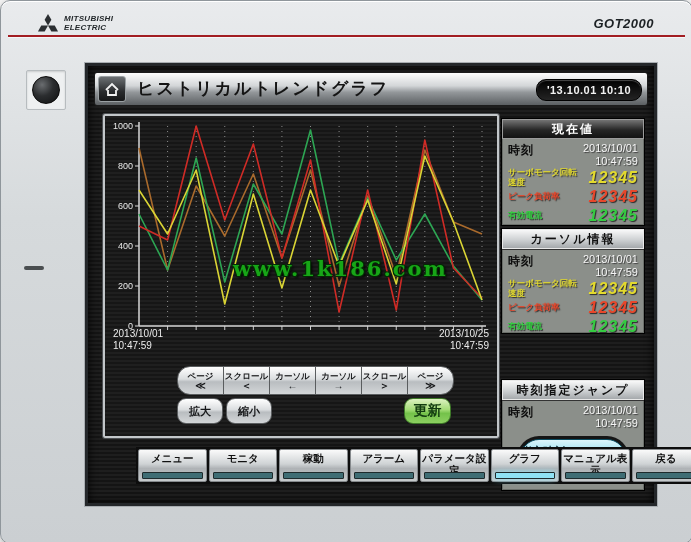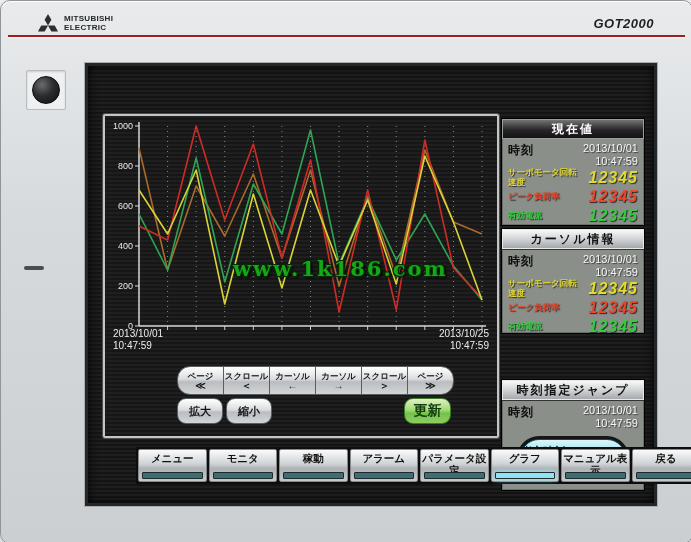--- a/index.html
+++ b/index.html
@@ -1,20 +1,20 @@
 <!DOCTYPE html>
 <html><head>
 <meta charset="utf-8">
 <style>
   html,body{margin:0;padding:0;background:#f4f4f4;font-family:"Liberation Sans",sans-serif;}
   .device{position:relative;width:691px;height:542px;border-radius:10px;
     background:linear-gradient(180deg,#e9ebed 0%,#d6dadc 40%,#cbcfd2 100%);
     border:1px solid #8f969b;box-shadow:inset 0 1px 0 #fff, 0 2px 6px rgba(0,0,0,.25);overflow:hidden;}
   
-  .brand{position:absolute;left:36px;top:13px;display:flex;align-items:center;gap:5px;}
+  .brand{position:absolute;left:36px;top:13px;display:flex;align-items:center;gap:5px;font-style:italic;}
   .brand-text{font-size:8px;font-weight:bold;color:#23282b;line-height:1.08;letter-spacing:.3px;}
   .model{position:absolute;right:38px;top:15px;font-size:13px;font-weight:bold;font-style:italic;
     color:#1c2124;letter-spacing:.5px;}
   .red-line{position:absolute;left:7px;right:7px;top:34px;height:2px;background:#a21d22;
     box-shadow:0 1px 0 rgba(255,255,255,.6);}
   .power-btn{position:absolute;left:25px;top:69px;width:38px;height:38px;background:#eef0f1;
     border:1px solid #b7bcbf;border-radius:2px;box-shadow:inset 0 1px 2px rgba(0,0,0,.15);}
   .power-btn .dot{position:absolute;left:5px;top:5px;width:26px;height:26px;border-radius:50%;
     background:radial-gradient(circle at 35% 30%,#6a6d70 0%,#2b2d2f 45%,#0e0f10 100%);
     border:1px solid #0a0a0a;}
@@ -109,20 +109,30 @@
   </div>
   <div class="model">GOT2000</div>
   <div class="red-line"></div>
   <div class="power-btn">
     <div class="dot"></div>
   </div>
   <div class="bezel-dash"></div>
 
   <div class="screen">
 
+    <div class="hdr">
+      <div class="home-btn">
+        <svg width="16" height="15" viewBox="0 0 16 15">
+          <path d="M2 8 L8 2 L14 8" fill="none" stroke="#f2f2f2" stroke-width="1.8"></path>
+          <path d="M4 8 V13 H12 V8" fill="none" stroke="#f2f2f2" stroke-width="1.8"></path>
+        </svg>
+      </div>
+      <div class="title">ヒストリカルトレンドグラフ</div>
+      <div class="clock">'13.10.01  10:10</div>
+    </div>
 
     <div class="chart-frame">
       <svg id="trend-svg" class="chart-svg" width="380" height="226">
           <line x1="58.58333333333333" y1="6" x2="58.58333333333333" y2="206" stroke="#8a8a8a" stroke-width="1" stroke-dasharray="1 4"></line>
           <line x1="58.58333333333333" y1="206" x2="58.58333333333333" y2="210" stroke="#cfcfcf"></line>
           <line x1="87.16666666666666" y1="6" x2="87.16666666666666" y2="206" stroke="#8a8a8a" stroke-width="1" stroke-dasharray="1 4"></line>
           <line x1="87.16666666666666" y1="206" x2="87.16666666666666" y2="210" stroke="#cfcfcf"></line>
           <line x1="115.75" y1="6" x2="115.75" y2="206" stroke="#8a8a8a" stroke-width="1" stroke-dasharray="1 4"></line>
           <line x1="115.75" y1="206" x2="115.75" y2="210" stroke="#cfcfcf"></line>
           <line x1="144.33333333333331" y1="6" x2="144.33333333333331" y2="206" stroke="#8a8a8a" stroke-width="1" stroke-dasharray="1 4"></line>

